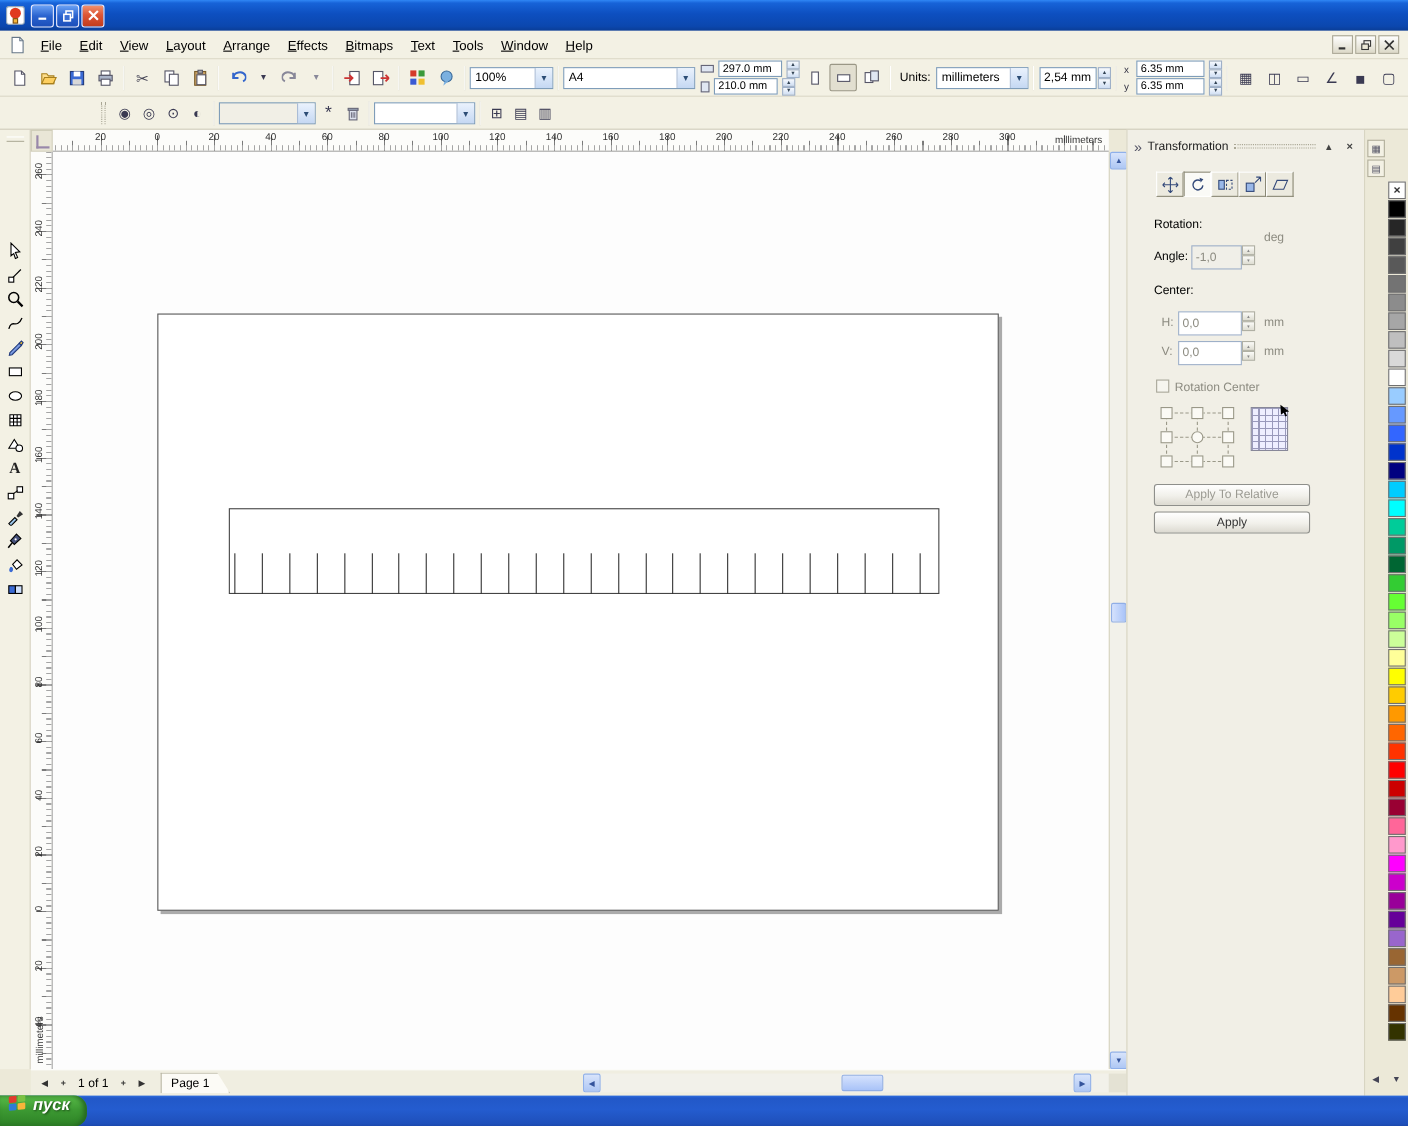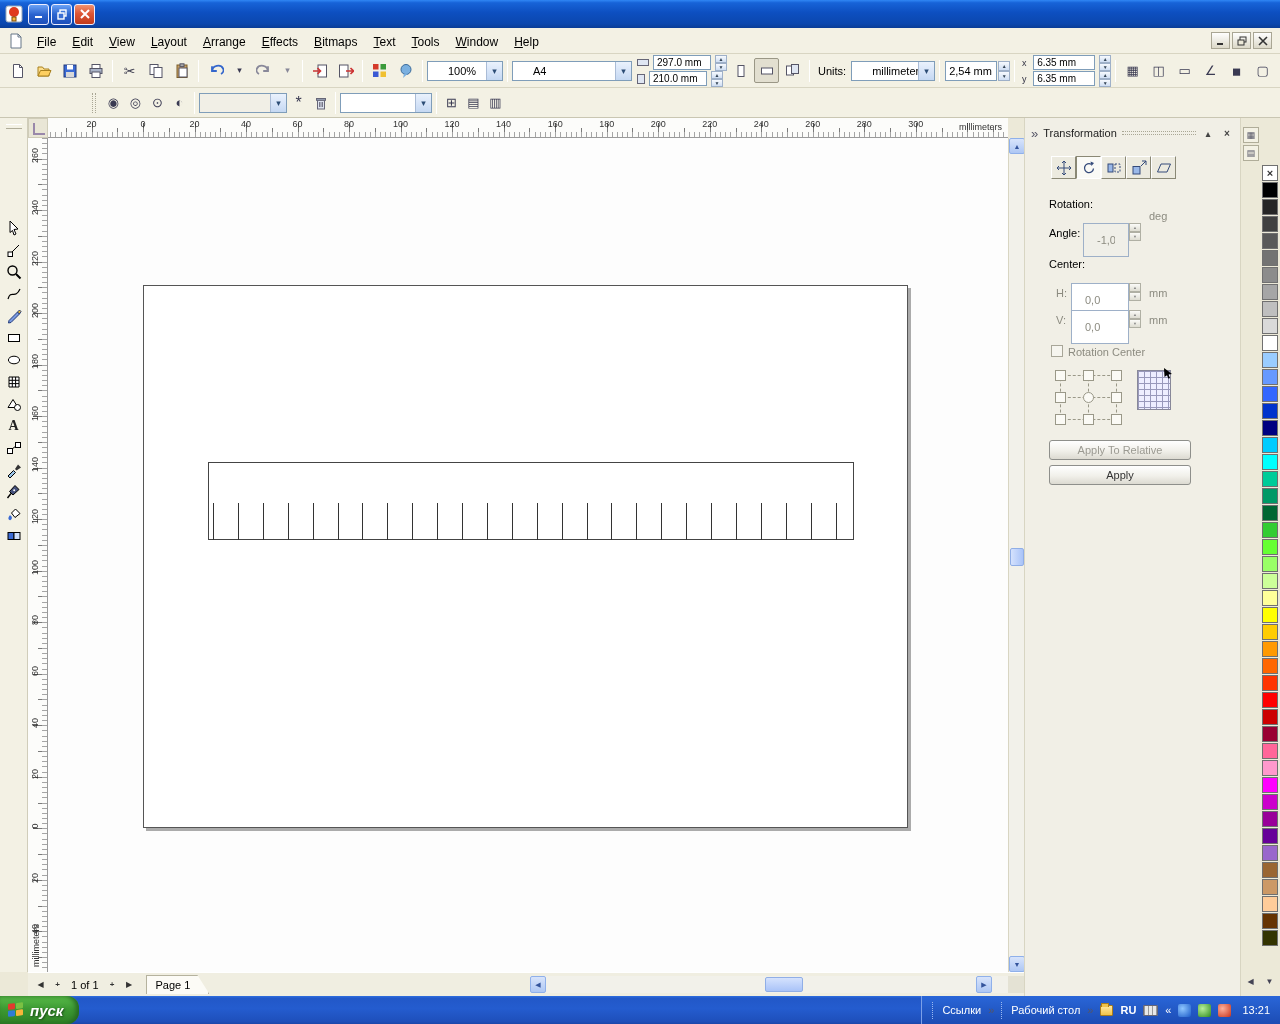--- a/index.html
+++ b/index.html
@@ -50,21 +50,21 @@
   .g-left::after { content:"◀"; } .g-right::after { content:"▶"; }
   .g-up::after { content:"▲"; } .g-down::after { content:"▼"; }
   .g-plus::after { content:"+"; font-weight:bold; font-size:12px; }
   .g-x::after { content:"×"; font-weight:bold; }
   .g-pin::after { content:"▴"; font-size:10px; }
   .g-chev::after { content:"»"; color:#556; }
   .g-chevL::after { content:"«"; color:#fff; }
 
   .combo { display:flex; align-items:center; height:20px; border:1px solid #7f9db9; background:#fff; font-size:11px; flex:none; }
   .combo.disabled { background:#f1efe6; }
-  .cval { flex:1; padding:0 20px; white-space:nowrap; overflow:hidden; color:#000; }
+  .cval { flex:1; padding:0 4px; white-space:nowrap; overflow:hidden; color:#000; }
   .carrow { width:16px; height:100%; background:linear-gradient(#eaf2fd,#c5d8f3); border-left:1px solid #aabcd6;
     display:flex; align-items:center; justify-content:center; flex:none; }
   .carrow::after { content:"▾"; font-size:9px; color:#2c4d75; }
 
   .spin { display:flex; flex-direction:column; width:12px; height:20px; flex:none; }
   .spin span { flex:1; border:1px solid #9eb0c8; background:linear-gradient(#f7fafe,#cfdef3);
     display:flex; align-items:center; justify-content:center; }
   .spin .su::after { content:"▲"; font-size:5px; color:#345; }
   .spin .sd::after { content:"▼"; font-size:5px; color:#345; }
 
@@ -138,21 +138,21 @@
     border-left:1px solid #d8d5c2; font-size:11px; color:#222; }
   .dtitle { position:absolute; left:6px; top:7px; right:6px; height:16px; display:flex; align-items:center; gap:5px; }
   .dtfill { flex:1; height:4px; border-top:1px dotted #aaa795; border-bottom:1px dotted #aaa795; }
   .dbtn { width:14px; height:14px; display:flex; align-items:center; justify-content:center; font-size:10px; color:#444; }
   .dtabs { position:absolute; left:26px; top:38px; display:flex; }
   .dtab { width:25px; height:23px; border:1px solid; border-color:#fff #8a8875 #8a8875 #fff; background:#eceadf;
     display:flex; align-items:center; justify-content:center; }
   .dtab.active { border-color:#8a8875 #fff #fff #8a8875; background:#fafaf6; }
   .dl { position:absolute; color:#000; }
   .dl.dim { color:#8c8b80; }
-  .dkinput { position:absolute; height:34px; border:1px solid #9eb0c8; font:11px "Liberation Sans",sans-serif; padding:0 13px; color:#8c8b80; }
+  .dkinput { position:absolute; height:22px; border:1px solid #9eb0c8; font:11px "Liberation Sans",sans-serif; padding:0 3px; color:#8c8b80; }
   .dkspin { position:absolute; width:12px; height:18px; display:flex; flex-direction:column; }
   .dkspin span { flex:1; border:1px solid #b0b0a4; background:linear-gradient(#fbfbf8,#deddd2); display:flex; align-items:center; justify-content:center; }
   .dkspin .su::after { content:"▲"; font-size:4px; color:#888; }
   .dkspin .sd::after { content:"▼"; font-size:4px; color:#888; }
   .chk { position:absolute; width:12px; height:12px; border:1px solid #a8a698; background:#f6f5ef; }
   .anchwrap { position:absolute; left:30px; top:252px; width:68px; height:56px; }
   .aline-h { position:absolute; left:3px; width:62px; border-top:1px dashed #9a9888; }
   .aline-v { position:absolute; top:3px; height:50px; border-left:1px dashed #9a9888; }
   .anch { position:absolute; width:11px; height:11px; border:1px solid #9a9888; background:#fbfaf5; }
   .anch.c { border-radius:50%; }
@@ -171,21 +171,21 @@
   .swatch.none { background:#fff; color:#333; font-size:11px; line-height:14px; text-align:center; font-weight:bold; }
   .palarrow { position:absolute; width:15px; height:15px; display:flex; align-items:center; justify-content:center; }
   .palarrow::after { font-size:8px; color:#445; }
 
   
   .taskbar { position:absolute; left:0; top:996px; width:1280px; height:28px;
     background:linear-gradient(180deg,#2f6fe0 0%,#2258c8 8%,#245ccf 45%,#1e4fba 92%,#1a46a8 100%);
     display:flex; align-items:center; color:#fff; }
   .startbtn { height:28px; border-radius:0 12px 12px 0; padding:0 16px 0 8px;
     background:linear-gradient(180deg,#5abe4a 0%,#3d9a33 45%,#2f8427 92%);
-    display:flex; align-items:center; gap:6px; color:#fff; font-style:italic; font-weight:bold; font-size:15px;
+    display:flex; gap:6px; color:#fff; font-style:italic; font-weight:bold; font-size:15px;
     text-shadow:1px 1px 2px #1c4a18; box-shadow:inset -3px 0 5px #256620; flex:none; }
   .flag { width:16px; height:14px; display:grid; grid-template-columns:7px 7px; grid-template-rows:6px 6px; gap:1px; transform:skewY(-6deg); }
   .flag i { border-radius:1px; }
   .task { width:160px; height:24px; margin-left:3px; border-radius:3px;
     background:linear-gradient(#5c8ef2,#3a6fe0 45%,#2f63d4); box-shadow:inset 0 1px 0 #87adf5;
     display:flex; align-items:center; gap:5px; padding:0 6px; color:#fff; font-size:11px; flex:none; }
   .task.active { background:linear-gradient(#2450b4,#1d46a6); box-shadow:inset 1px 1px 3px #122d6e; }
   .tlabel { white-space:nowrap; overflow:hidden; }
   .ticon { width:13px; height:11px; flex:none; position:relative; }
   .ticon-folder { background:linear-gradient(#ffe9a0,#f0c34a); border:1px solid #a97d1c; border-radius:1px; }
@@ -846,29 +846,13 @@
 <div class="taskbar">
   <button class="startbtn">
     <span class="flag">
       <i style="background:#e23b2e"></i>
         <i style="background:#7bc143"></i>
         <i style="background:#2f7cd6"></i>
         <i style="background:#f8b53a"></i>
     </span>
     <span>пуск</span>
   </button>
-  <span class="tray">
-    <span class="vgrip"></span>
-    <span>Ссылки</span>
-    <span class="g-chev" style="color:#cfe0ff"></span>
-    <span class="vgrip"></span>
-    <span>Рабочий стол</span>
-    <span class="g-chev" style="color:#cfe0ff"></span>
-    <span class="ticon ticon-folder"></span>
-    <span style="font-weight:bold">RU</span>
-    <span class="kbdicon"></span>
-    <span class="g-chevL"></span>
-    <span class="trayicon" style="background:radial-gradient(circle at 35% 35%,#8ec6ff,#1a5ac8)"></span>
-    <span class="trayicon" style="background:radial-gradient(circle at 35% 35%,#b6f09a,#2e8a1e)"></span>
-    <span class="trayicon" style="background:radial-gradient(circle at 35% 35%,#ffb09a,#c8321a)"></span>
-    <span class="clock">13:21</span>
-  </span>
 </div>
 
 </body></html>

